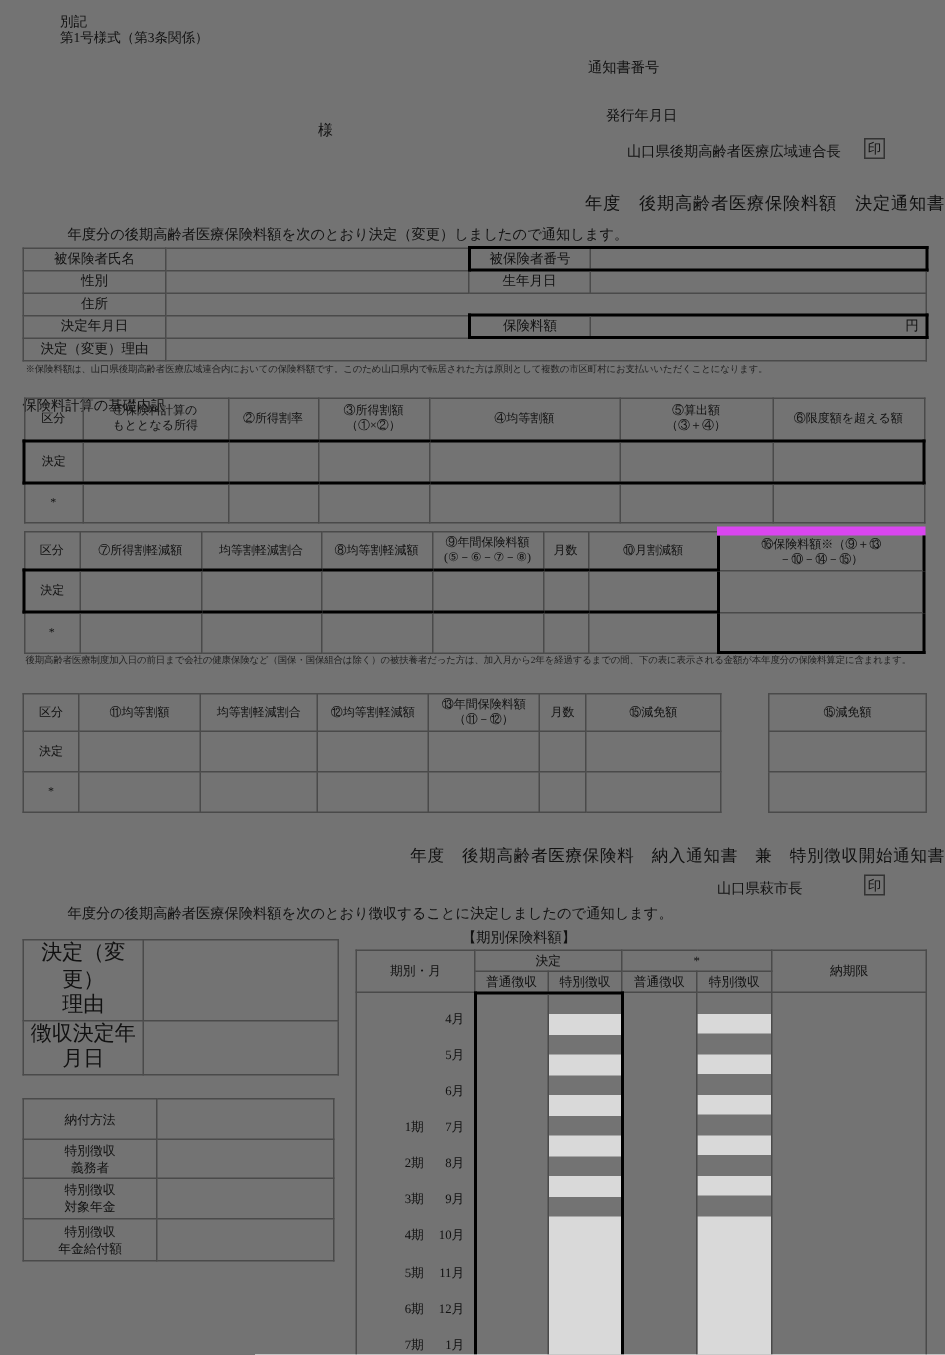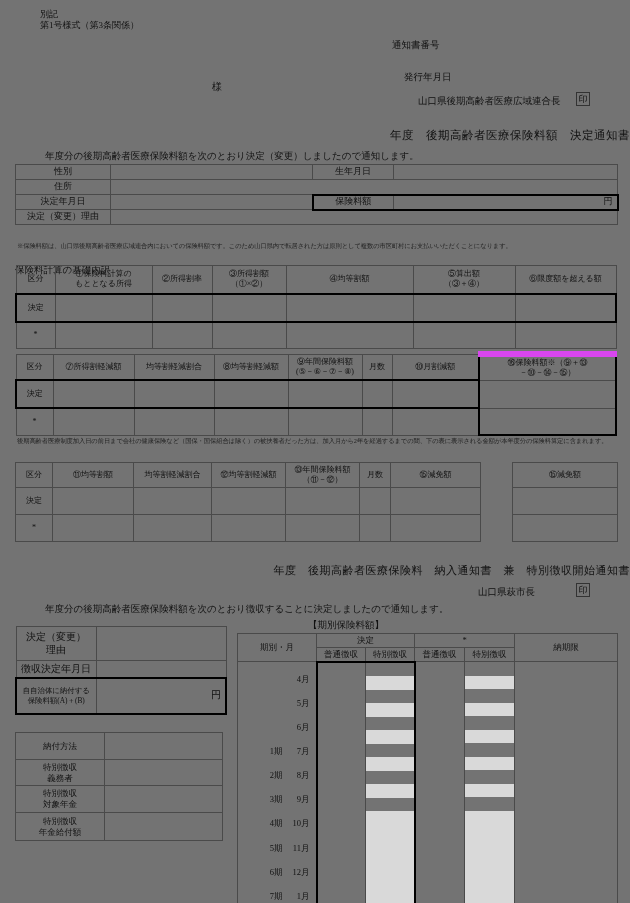--- a/index.html
+++ b/index.html
@@ -8,21 +8,21 @@
         font-family:"Liberation Serif","DejaVu Serif",serif;color:#111;overflow:hidden}
   .abs{position:absolute}
   table{border-collapse:collapse;table-layout:fixed}
   td{border:1px solid #4a4a4a;padding:0;text-align:center;vertical-align:middle;
      white-space:pre-line;overflow:hidden;line-height:1.25}
   .info td{font-size:9px;height:15px}
   .info td.val{text-align:left;padding-left:3px}
   .info td.yen{text-align:right;padding-right:4px}
   .calc td{font-size:8px}
   .sub-f{font-size:7.4px}
-  .boxa td{font-size:10px}
+  .boxa td{font-size:14px}
   .boxa td.small-lbl{font-size:7.4px}
   .boxa td.yen{text-align:right;padding-right:4px}
   .boxb td{font-size:8.5px}
   .ptab td{font-size:8.5px}
   .r-bold td{border-top:2px solid #000;border-bottom:2px solid #000}
   .r-bold td:first-child{border-left:2px solid #000}
   .r-bold td:last-child{border-right:2px solid #000}
   .r-bold7 td:nth-child(-n+7){border-top:2px solid #000;border-bottom:2px solid #000}
   .r-bold7 td:first-child{border-left:2px solid #000}
   .r-bold7 td:nth-child(7){border-right:2px solid #000}
@@ -62,20 +62,26 @@
   <div class="abs" style="left:45px;top:150px;font-size:9.5px">年度分の後期高齢者医療保険料額を次のとおり決定（変更）しましたので通知します。</div>
 
   <table class="abs info" style="left:15px;top:164px;width:602px">
     <colgroup>
         <col style="width:95px">
         <col style="width:202px">
         <col style="width:81px">
         <col style="width:224px">
       </colgroup>
     <tbody>
+        <tr>
+      <td>被保険者氏名</td>
+      <td class="val"></td>
+      <td class="bl2 bt2 bb2">被保険者番号</td>
+      <td class="bt2 bb2 br2 val"></td>
+    </tr>
     <tr>
       <td>性別</td>
       <td class="val"></td>
       <td>生年月日</td>
       <td class="val"></td>
     </tr>
     <tr>
       <td>住所</td>
       <td class="val" colspan="3"></td>
     </tr>
@@ -259,25 +265,20 @@
       </colgroup>
     <tbody>
         <tr style="height:34px">
       <td>決定（変更）
 理由</td>
       <td></td>
     </tr>
     <tr style="height:17px">
       <td>徴収決定年月日</td>
       <td></td>
-    </tr>
-    <tr class="r-bold" style="height:36px">
-      <td class="small-lbl">自自治体に納付する
-保険料額(A)＋(B)</td>
-      <td class="yen">円</td>
     </tr>
   </tbody>
     </table>
 
   <table class="abs boxb" style="left:15px;top:732px;width:207px">
     <colgroup>
         <col style="width:89px">
         <col style="width:118px">
       </colgroup>
     <tbody>

